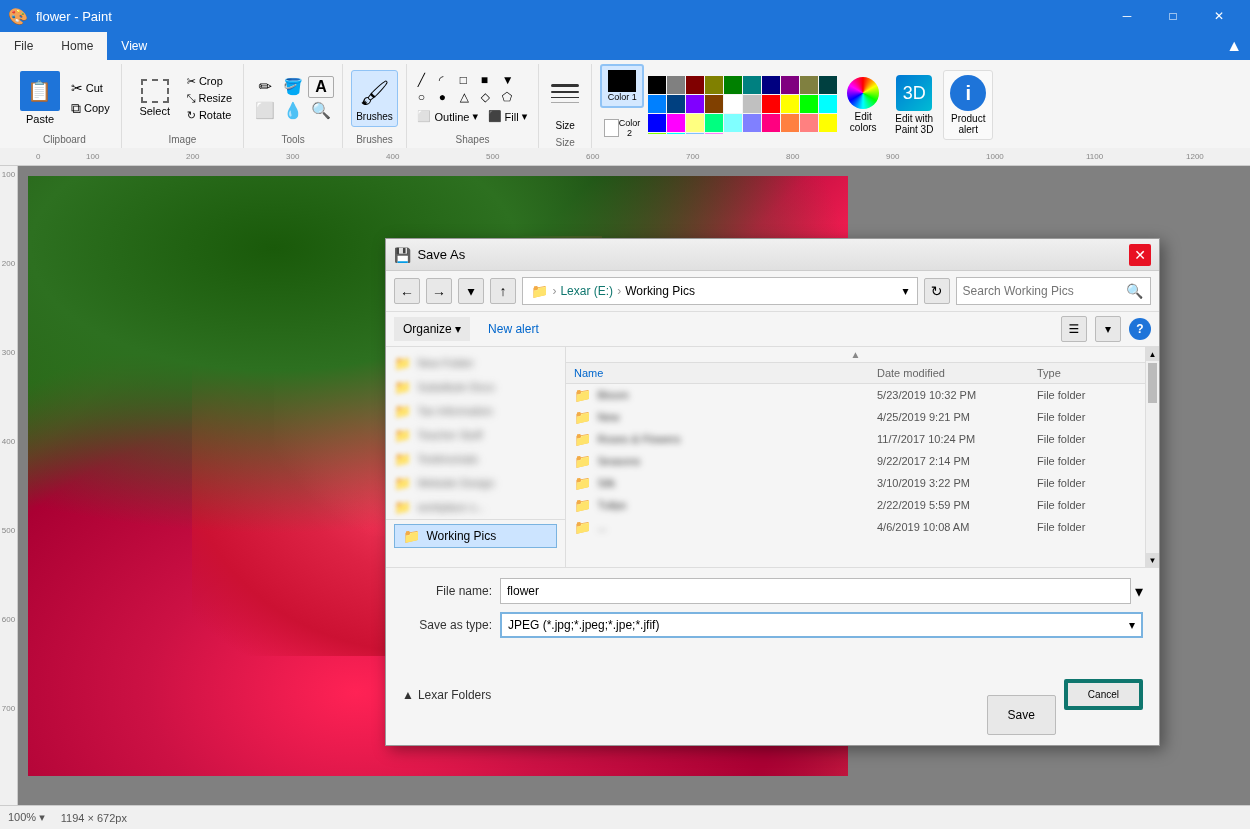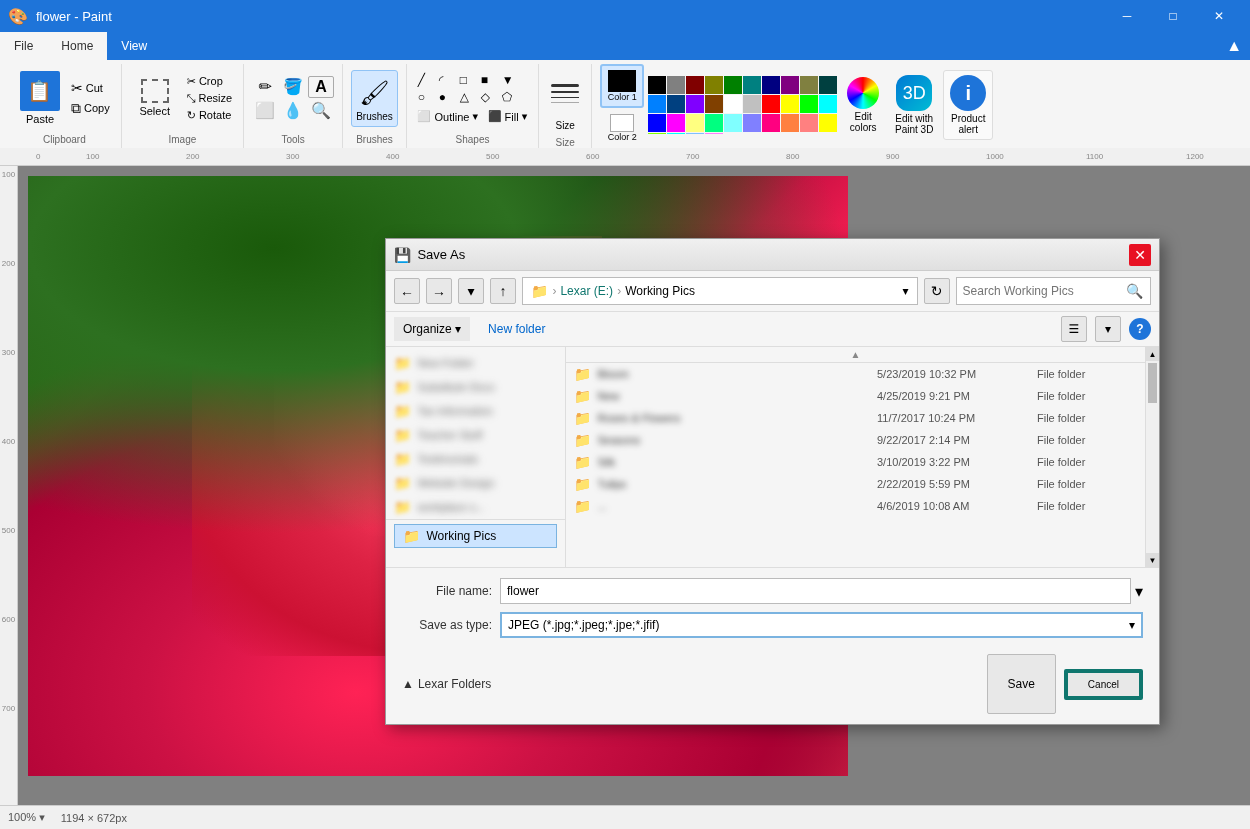--- a/index.html
+++ b/index.html
@@ -88,33 +88,33 @@
     .scroll-thumb { background: #bbb; height: 40px; margin: 2px; }
 
     .dialog-footer { padding: 10px 16px; background: #f5f5f5; border-top: 1px solid #ddd; }
     .form-row { display: flex; align-items: center; margin-bottom: 8px; }
     .form-label { width: 90px; text-align: right; font-size: 12px; color: #333; margin-right: 8px; }
     .form-input { flex: 1; height: 26px; border: 1px solid #bbb; padding: 0 6px; font-size: 12px; background: white; }
     .form-select { flex: 1; height: 26px; border: 2px solid #7ab3e0; padding: 0 6px; font-size: 12px; background: white; display: flex; align-items: center; justify-content: space-between; cursor: pointer; }
 
     .dialog-buttons { display: flex; justify-content: flex-end; gap: 8px; align-items: center; padding: 8px 0 0; }
     .hide-folders-btn { font-size: 12px; color: #333; cursor: pointer; display: flex; align-items: center; gap: 4px; flex: 1; }
-    .btn-save { padding: 22px 20px; background: #e8e8e8; border: 1px solid #bbb; cursor: pointer; font-size: 12px; border-radius: 2px; }
+    .btn-save { padding: 12px 20px; background: #e8e8e8; border: 1px solid #bbb; cursor: pointer; font-size: 12px; border-radius: 2px; margin-top: 41px; }
     .btn-cancel { padding: 6px 20px; background: #e8e8e8; border: 4px solid #0f766e; cursor: pointer; font-size: 10px; border-radius: 2px; }
 
     .status-bar { height: 24px; background: #f0f0f0; border-top: 1px solid #ccc; display: flex; align-items: center; padding: 0 8px; font-size: 11px; color: #555; gap: 16px; position: absolute; bottom: 0; width: 100%; }
 
     
     .brushes-btn { display: flex; flex-direction: column; align-items: center; cursor: pointer; padding: 4px; border-radius: 3px; background: #d4e8ff; border: 1px solid #90c3f5; }
     .brushes-icon { width: 36px; height: 36px; display: flex; align-items: center; justify-content: center; font-size: 24px; }
 
     .size-btn { display: flex; flex-direction: column; align-items: center; cursor: pointer; padding: 4px; border-radius: 3px; }
 
     .color1-btn { background: #d4e8ff; border: 2px solid #90c3f5; width: 44px; height: 44px; display: flex; align-items: center; justify-content: center; cursor: pointer; flex-direction: column; border-radius: 3px; }
-    .color2-btn { width: 36px; height: 36px; display: flex; align-items: center; justify-content: center; cursor: pointer; flex-direction: column; border-radius: 3px; }
+    .color2-btn { width: 36px; height: 36px; display: flex; align-items: center; justify-content: center; cursor: pointer; flex-direction: row; border-radius: 3px; }
 
     .edit-colors-btn { display: flex; flex-direction: column; align-items: center; cursor: pointer; padding: 4px; border-radius: 3px; font-size: 10px; text-align: center; }
     .edit-p3d-btn { display: flex; flex-direction: column; align-items: center; cursor: pointer; padding: 4px; border-radius: 3px; font-size: 10px; text-align: center; }
     .product-alert-btn { display: flex; flex-direction: column; align-items: center; cursor: pointer; padding: 4px; border-radius: 3px; font-size: 10px; text-align: center; border: 1px solid #ddd; background: #fafafa; }
 
     .small-btn-row { display: flex; flex-direction: column; gap: 2px; }
     .small-icon-btn { display: flex; align-items: center; gap: 3px; cursor: pointer; padding: 1px 3px; border-radius: 2px; font-size: 11px; }
   </style>
 </head>
 <body>
@@ -311,21 +311,21 @@
           <div class="color-swatch" style="background: rgb(255, 128, 255);"></div>
         </div>
 
       <div class="edit-colors-btn" style="width:44px;">
         <div style="width:32px; height:32px; background: conic-gradient(red, yellow, lime, cyan, blue, magenta, red); border-radius:50%; margin-bottom:2px;"></div>
         <div style="font-size:10px; text-align:center;">Edit
 colors</div>
       </div>
 
       <div class="edit-p3d-btn" style="width:50px;">
-        <div style="width:36px; height:36px; background: linear-gradient(135deg, #0078d4, #00bcd4); border-radius:12px; display:flex; align-items:center; justify-content:center; color:white; font-size:18px; margin-bottom:2px;">3D</div>
+        <div style="width:36px; height:36px; background: linear-gradient(135deg, #0078d4, #00bcd4); border-radius:4px; display:flex; align-items:center; justify-content:center; color:white; font-size:18px; margin-bottom:2px;">3D</div>
         <div style="font-size:10px; text-align:center;">Edit with
 Paint 3D</div>
       </div>
 
       <div class="product-alert-btn" style="width:50px;">
         <div style="width:36px; height:36px; background: #1e74d9; border-radius:50%; display:flex; align-items:center; justify-content:center; color:white; font-size:20px; font-weight:bold; margin-bottom:2px;">i</div>
         <div style="font-size:10px; text-align:center;">Product
 alert</div>
       </div>
     </div>
@@ -411,21 +411,21 @@
         <input type="text" class="search-input" placeholder="Search Working Pics" style="">
         <span style="font-size:14px; color:#888;">🔍</span>
       </div>
     </div>
 
     <div class="dialog-actions">
       <button class="organize-btn">
         <span>Organize ▾</span>
       </button>
       <button class="new-folder-btn">
-        <span>New folder</span>
+        <span>New alert</span>
       </button>
       <div style="flex:1;"></div>
       <div class="view-btn">☰</div>
       <div class="view-btn">▾</div>
       <div class="help-btn">?</div>
     </div>
 
     <div class="dialog-body">
 
       <div class="left-panel">
@@ -468,20 +468,25 @@
           </div>
         </div>
       </div>
 
       <div class="right-panel">
 
         <div style="display:flex; justify-content:center; padding:2px 0; border-bottom:1px solid #ddd;">
           <span style="font-size:10px; color:#888;">▲</span>
         </div>
 
+        <div class="file-list-header">
+          <div class="col-name">Name</div>
+          <div class="col-date">Date modified</div>
+          <div class="col-type">Type</div>
+        </div>
 
         <div class="file-list" id="file-list">
             <div class="file-item">
       <div class="name">
         <span style="color:#e6a800; font-size:14px;">📁</span>
         <span class="file-name-text">Bloom</span>
       </div>
       <div class="date">5/23/2019 10:32 PM</div>
       <div class="type">File folder</div>
     </div>

